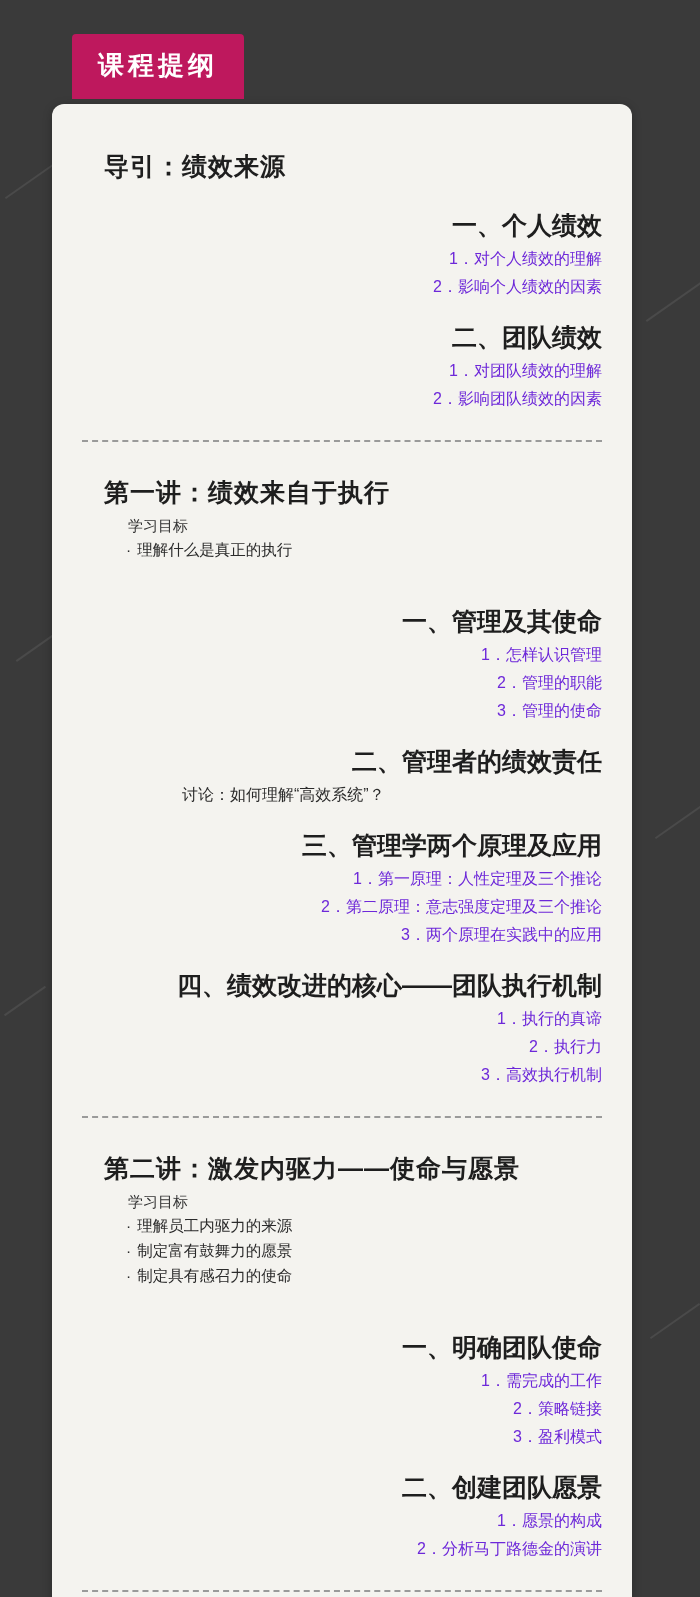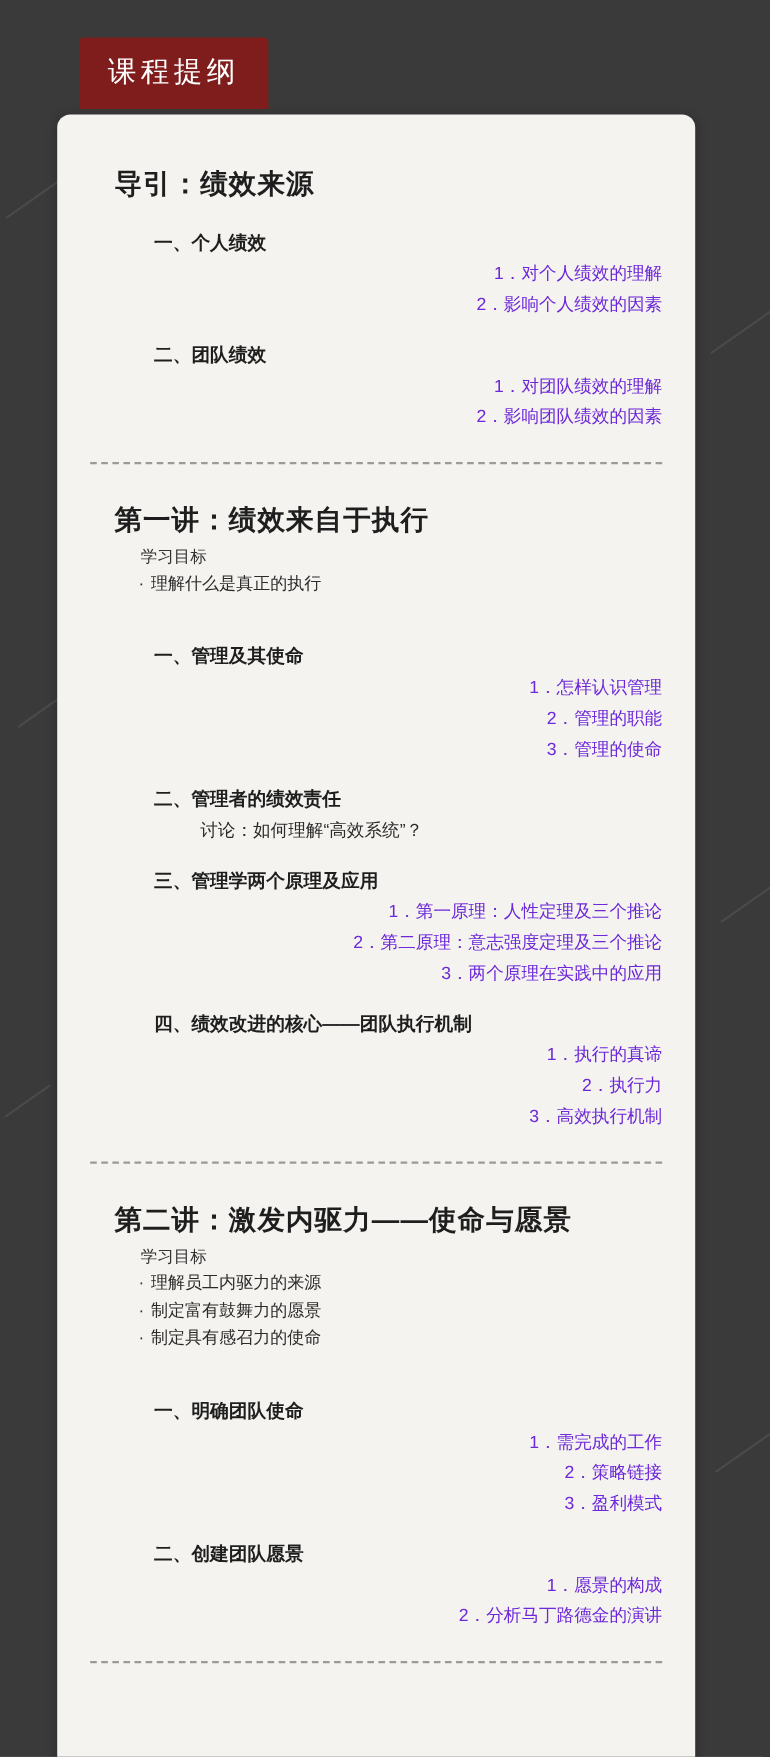--- a/index.html
+++ b/index.html
@@ -22,25 +22,25 @@
   .d2 { left: 10px; top: 640px; width: 70px; height: 2px; transform: rotate(-35deg); }
   .d3 { left: 0px; top: 1000px; width: 50px; height: 2px; transform: rotate(-35deg); }
   .d4 { left: 640px; top: 300px; width: 70px; height: 2px; transform: rotate(-35deg); }
   .d5 { left: 650px; top: 820px; width: 60px; height: 2px; transform: rotate(-35deg); }
   .d6 { left: 645px; top: 1320px; width: 60px; height: 2px; transform: rotate(-35deg); }
 
   .ribbon {
     position: absolute;
     left: 72px;
     top: 34px;
-    background: #7f1d1d;
+    background: #be185d;
     color: #ffffff;
     padding: 14px 26px 16px 26px;
     font-size: 26px;
-    font-weight: normal;
+    font-weight: bold;
     letter-spacing: 4px;
     border-radius: 4px 4px 0 0;
     z-index: 3;
   }
 
   .card {
     position: absolute;
     left: 52px;
     top: 104px;
     width: 580px;
@@ -73,24 +73,25 @@
     font-size: 15.5px;
     color: #2b2b2b;
     margin: 4px 0 4px 44px;
   }
   .goal-item::before {
     content: "·";
     margin-right: 6px;
   }
 
   .h2 {
-    font-size: 17px;
+    font-size: 25px;
     font-weight: bold;
     color: #1e1e1e;
     margin: 16px 0 6px 58px;
+    text-align: right;
   }
   .h2.tight { margin-top: 23px; }
 
   .item {
     font-size: 16px;
     color: #6d28d9;
     margin: 7px 0 7px 88px;
     text-align: right;
   }
   .item-note {

